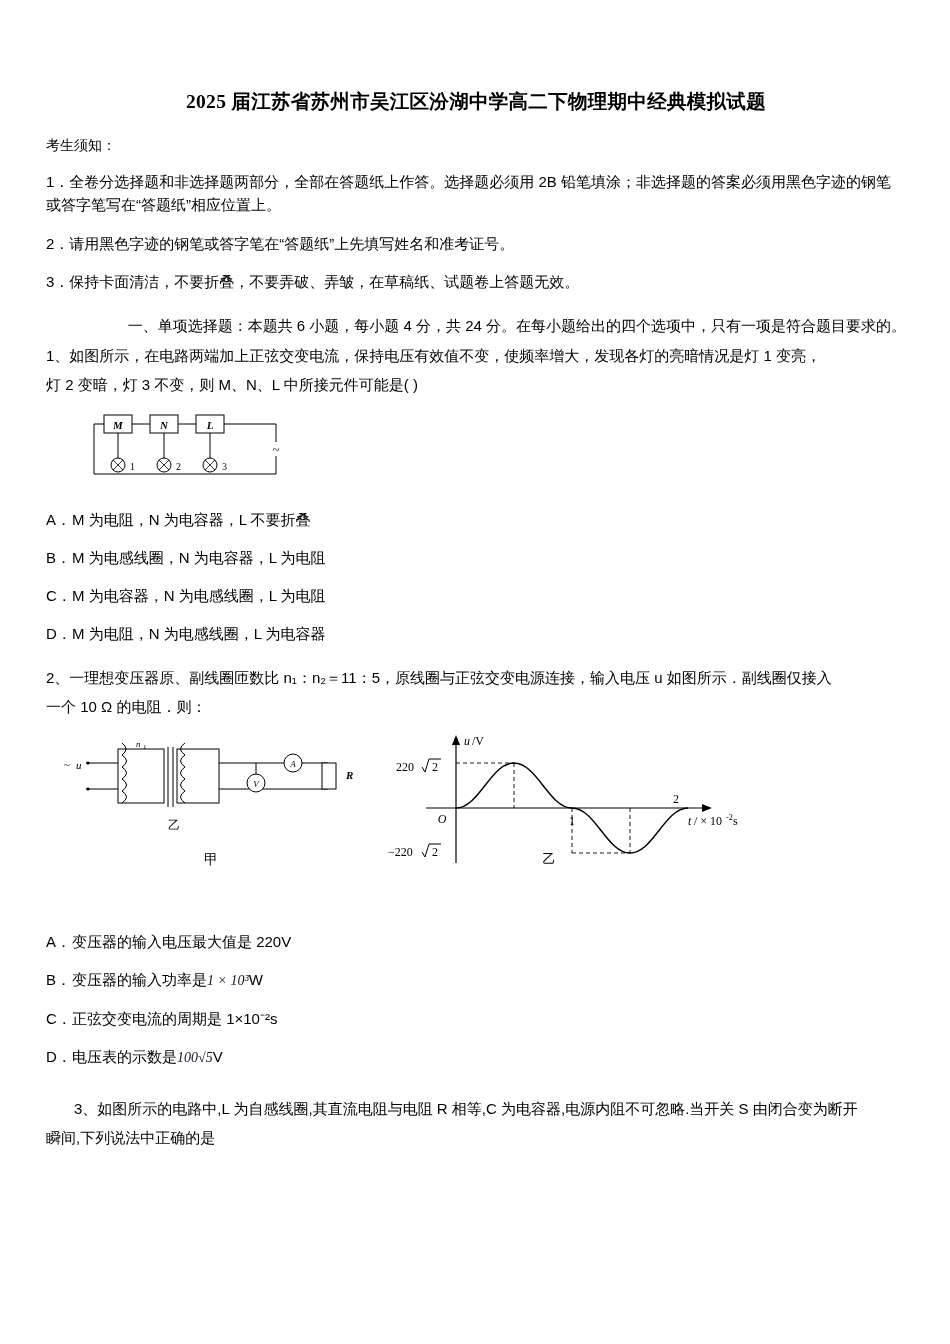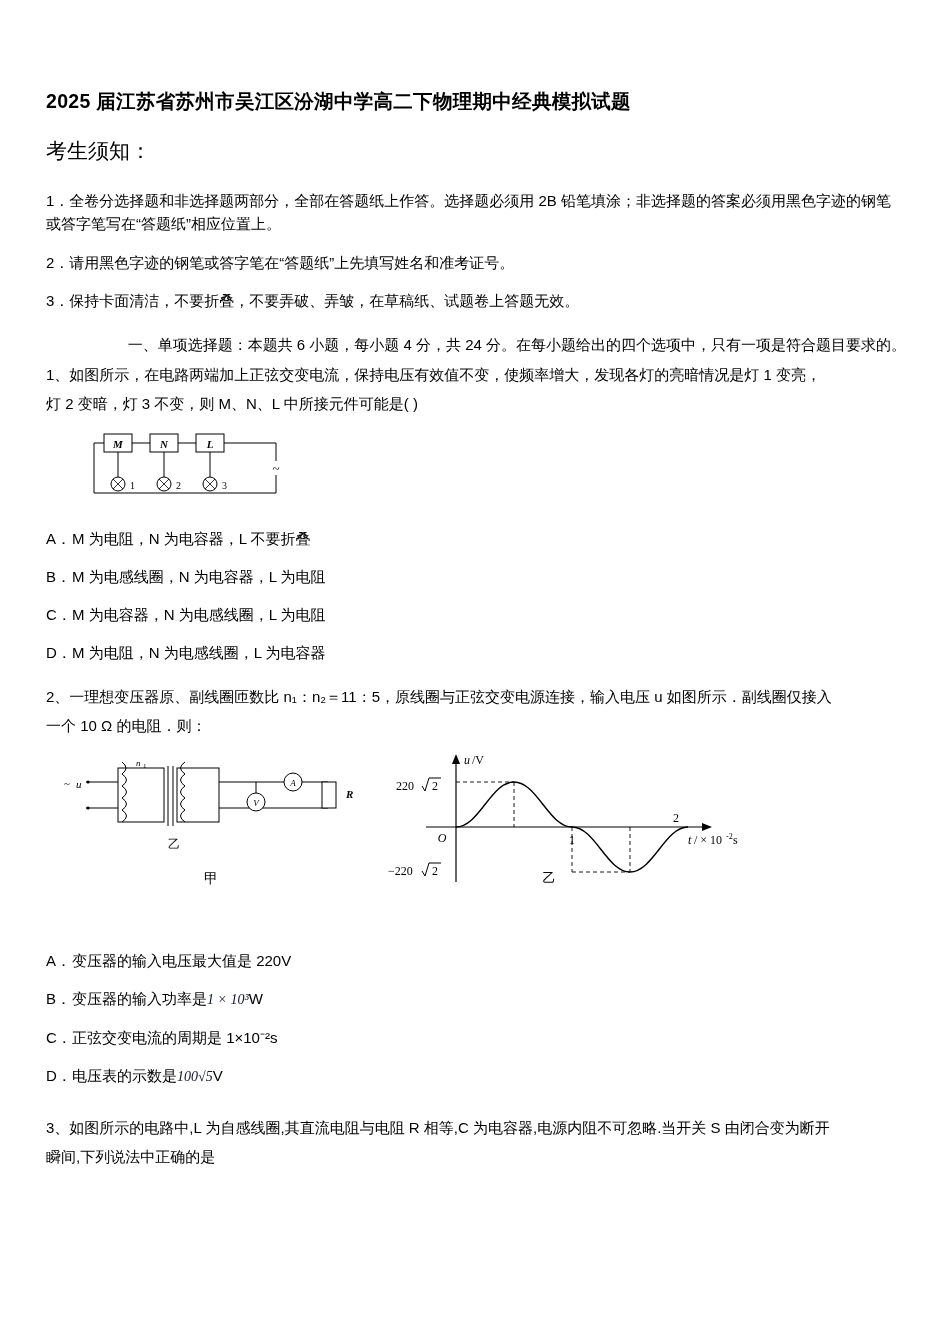--- a/index.html
+++ b/index.html
@@ -24,28 +24,28 @@
   }
   .content {
     position: absolute;
     left: 46px;
     top: 88px;
     width: 860px;
   }
   h1.doc-title {
     font-size: 19.5px;
     font-weight: bold;
-    text-align: left;
+    text-align: center;
     margin: 0 0 22px 0;
     letter-spacing: 0.3px;
-    font-family: Liberation Sans, sans-serif;
+    font-family: Liberation Serif, serif;
   }
   .notice-head {
-    font-size: 21px;
-    margin: 0 0 25px 0;
+    font-size: 14px;
+    margin: 0 0 16px 0;
     font-family: "Liberation Sans", sans-serif;
   }
   .notice-line {
     font-size: 15px;
     line-height: 1.52;
     margin: 16px 0 3px 0;
     font-family: "Liberation Sans", sans-serif;
   }
   .section-head {
     font-size: 15px;
@@ -250,19 +250,19 @@
     <p class="opt">
       <span class="lbl">B．</span><span>变压器的输入功率是</span><span class="hand">1 × 10³</span><span>W</span>
     </p>
     <p class="opt">
       <span class="lbl">C．</span><span>正弦交变电流的周期是 1×10⁻²s</span>
     </p>
     <p class="opt">
       <span class="lbl">D．</span><span>电压表的示数是</span><span class="hand">100√5</span><span>V</span>
     </p>
 
-    <p class="q-text" style="margin-top:26px;">
+    <p class="q-text" style="margin-top:26px;margin-left:28px;">
       <span>3、</span><span>如图所示的电路中,L 为自感线圈,其直流电阻与电阻 R 相等,C 为电容器,电源内阻不可忽略.当开关 S 由闭合变为断开</span>
     </p>
     <p class="q-text">瞬间,下列说法中正确的是</p>
 
   </div>
 </div>
 
 </body></html>

